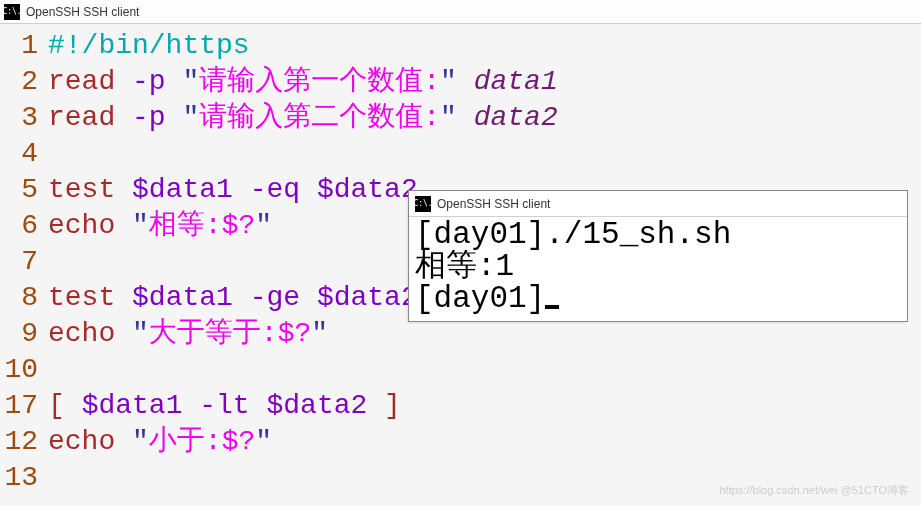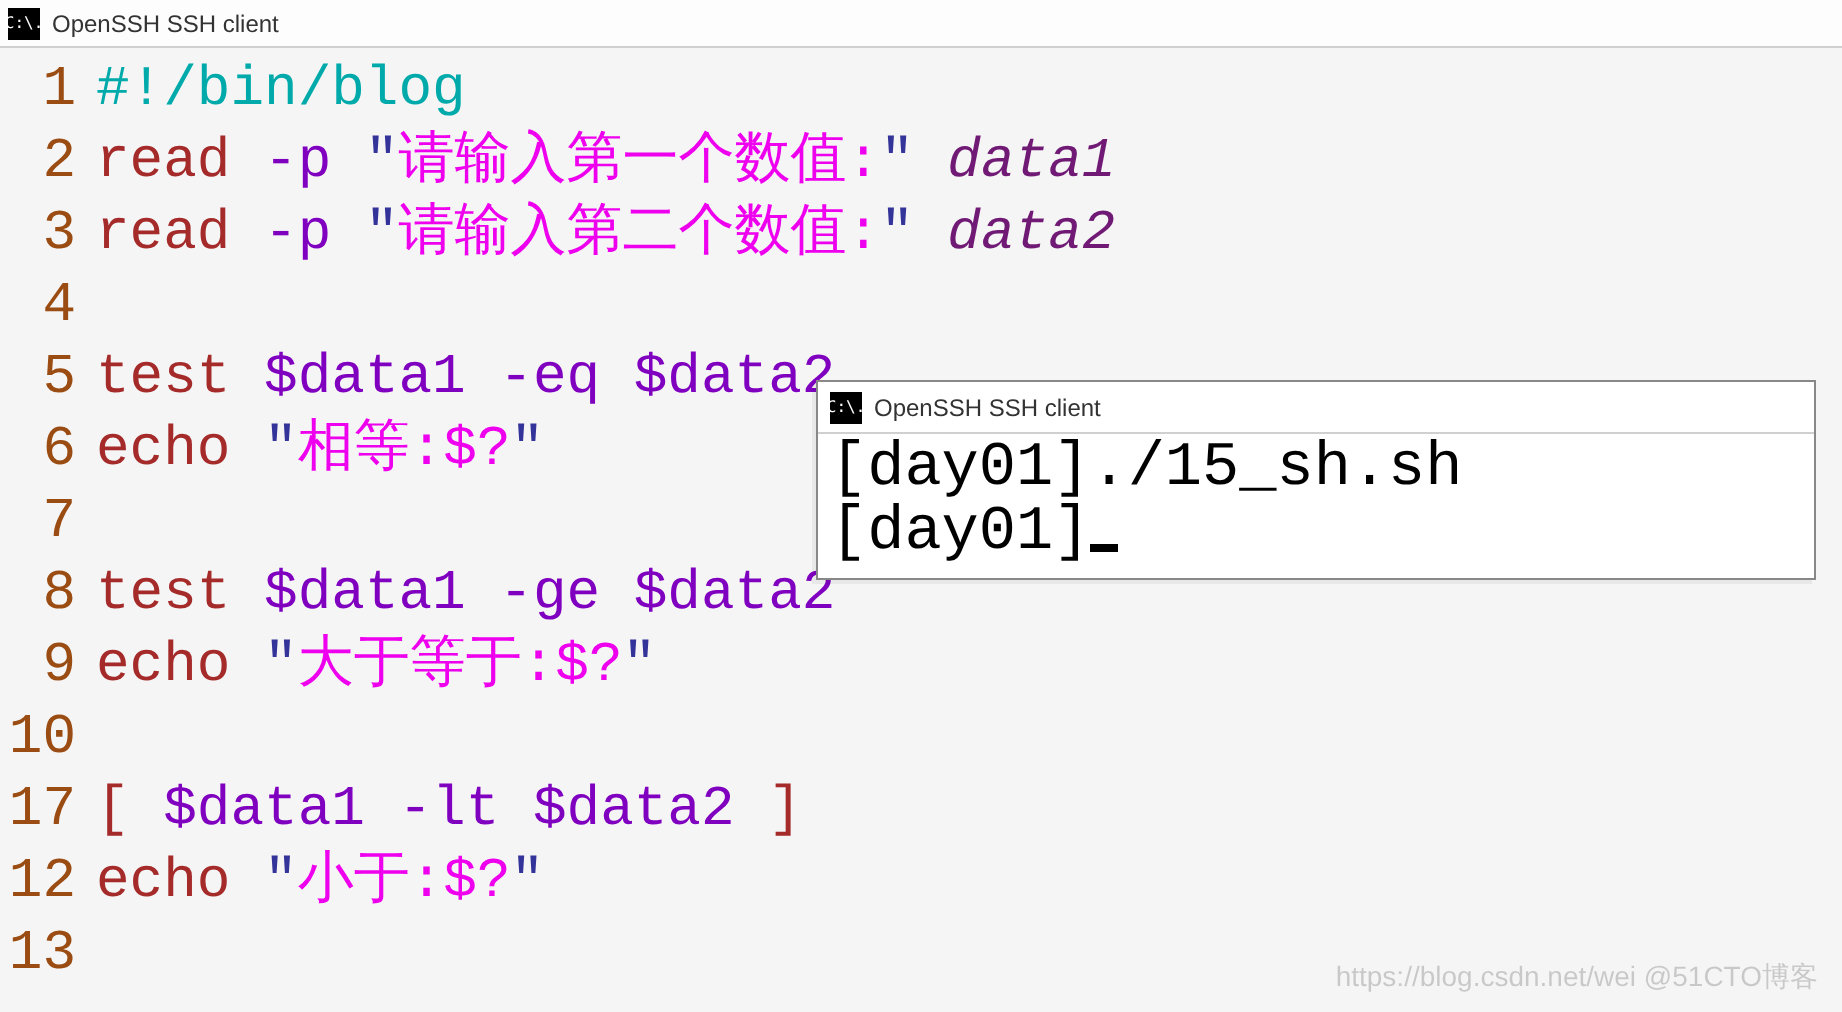--- a/index.html
+++ b/index.html
@@ -102,51 +102,51 @@
     display: inline-block;
     width: 14px; height: 4px;
     background: #000;
     vertical-align: -2px;
   }
   .watermark {
     position: absolute;
     right: 12px;
     bottom: 8px;
     font-family: "Microsoft YaHei", sans-serif;
-    font-size: 14px;
+    font-size: 11px;
     color: rgba(0,0,0,0.18);
     text-align: center;
   }
 </style>
 </head>
 <body>
 
 <div class="titlebar">
   <span class="icon">C:\.</span>
   <span>OpenSSH SSH client</span>
 </div>
 
 <div class="editor" id="editor">
-    <div class="line"><div class="gutter">1</div><div class="code"><span class="tk-cyan">#!/bin/blog</span></div></div>
+    <div class="line"><div class="gutter">1</div><div class="code"><span class="tk-cyan">#!/bin/https</span></div></div>
     <div class="line"><div class="gutter">2</div><div class="code"><span class="tk-brown">read</span><span class="tk-purple"> -p </span><span class="tk-quote">"</span><span class="tk-string">请输入第一个数值:</span><span class="tk-quote">"</span><span class="tk-default"> data1</span></div></div>
     <div class="line"><div class="gutter">3</div><div class="code"><span class="tk-brown">read</span><span class="tk-purple"> -p </span><span class="tk-quote">"</span><span class="tk-string">请输入第二个数值:</span><span class="tk-quote">"</span><span class="tk-default"> data2</span></div></div>
     <div class="line"><div class="gutter">4</div><div class="code"></div></div>
     <div class="line"><div class="gutter">5</div><div class="code"><span class="tk-brown">test</span><span class="tk-default"> </span><span class="tk-purple">$data1</span><span class="tk-purple"> -eq </span><span class="tk-purple">$data2</span></div></div>
     <div class="line"><div class="gutter">6</div><div class="code"><span class="tk-brown">echo</span><span class="tk-default"> </span><span class="tk-quote">"</span><span class="tk-string">相等:$?</span><span class="tk-quote">"</span></div></div>
     <div class="line"><div class="gutter">7</div><div class="code"></div></div>
     <div class="line"><div class="gutter">8</div><div class="code"><span class="tk-brown">test</span><span class="tk-default"> </span><span class="tk-purple">$data1</span><span class="tk-purple"> -ge </span><span class="tk-purple">$data2</span></div></div>
     <div class="line"><div class="gutter">9</div><div class="code"><span class="tk-brown">echo</span><span class="tk-default"> </span><span class="tk-quote">"</span><span class="tk-string">大于等于:$?</span><span class="tk-quote">"</span></div></div>
     <div class="line"><div class="gutter">10</div><div class="code"></div></div>
     <div class="line"><div class="gutter">17</div><div class="code"><span class="tk-brown">[</span><span class="tk-default"> </span><span class="tk-purple">$data1</span><span class="tk-purple"> -lt </span><span class="tk-purple">$data2</span><span class="tk-default"> </span><span class="tk-brown">]</span></div></div>
     <div class="line"><div class="gutter">12</div><div class="code"><span class="tk-brown">echo</span><span class="tk-default"> </span><span class="tk-quote">"</span><span class="tk-string">小于:$?</span><span class="tk-quote">"</span></div></div>
     <div class="line"><div class="gutter">13</div><div class="code"></div></div>
     <div class="line"><div class="gutter tk-tilde" style="text-align: left; padding-left: 2px;">~</div><div class="code"></div></div>
   </div>
 
 <div class="term-window">
   <div class="term-titlebar">
     <span class="icon">C:\.</span>
     <span>OpenSSH SSH client</span>
   </div>
-  <div class="term-body" id="term-body"><div>[day01]./15_sh.sh</div><div>[day01]<span class="cursor"></span></div></div>
+  <div class="term-body" id="term-body"><div>[day01]./15_sh.sh</div><div>相等:1</div><div>[day01]<span class="cursor"></span></div></div>
 </div>
 
 <div class="watermark">https://blog.csdn.net/wei  @51CTO博客</div>
 
 </body></html>

